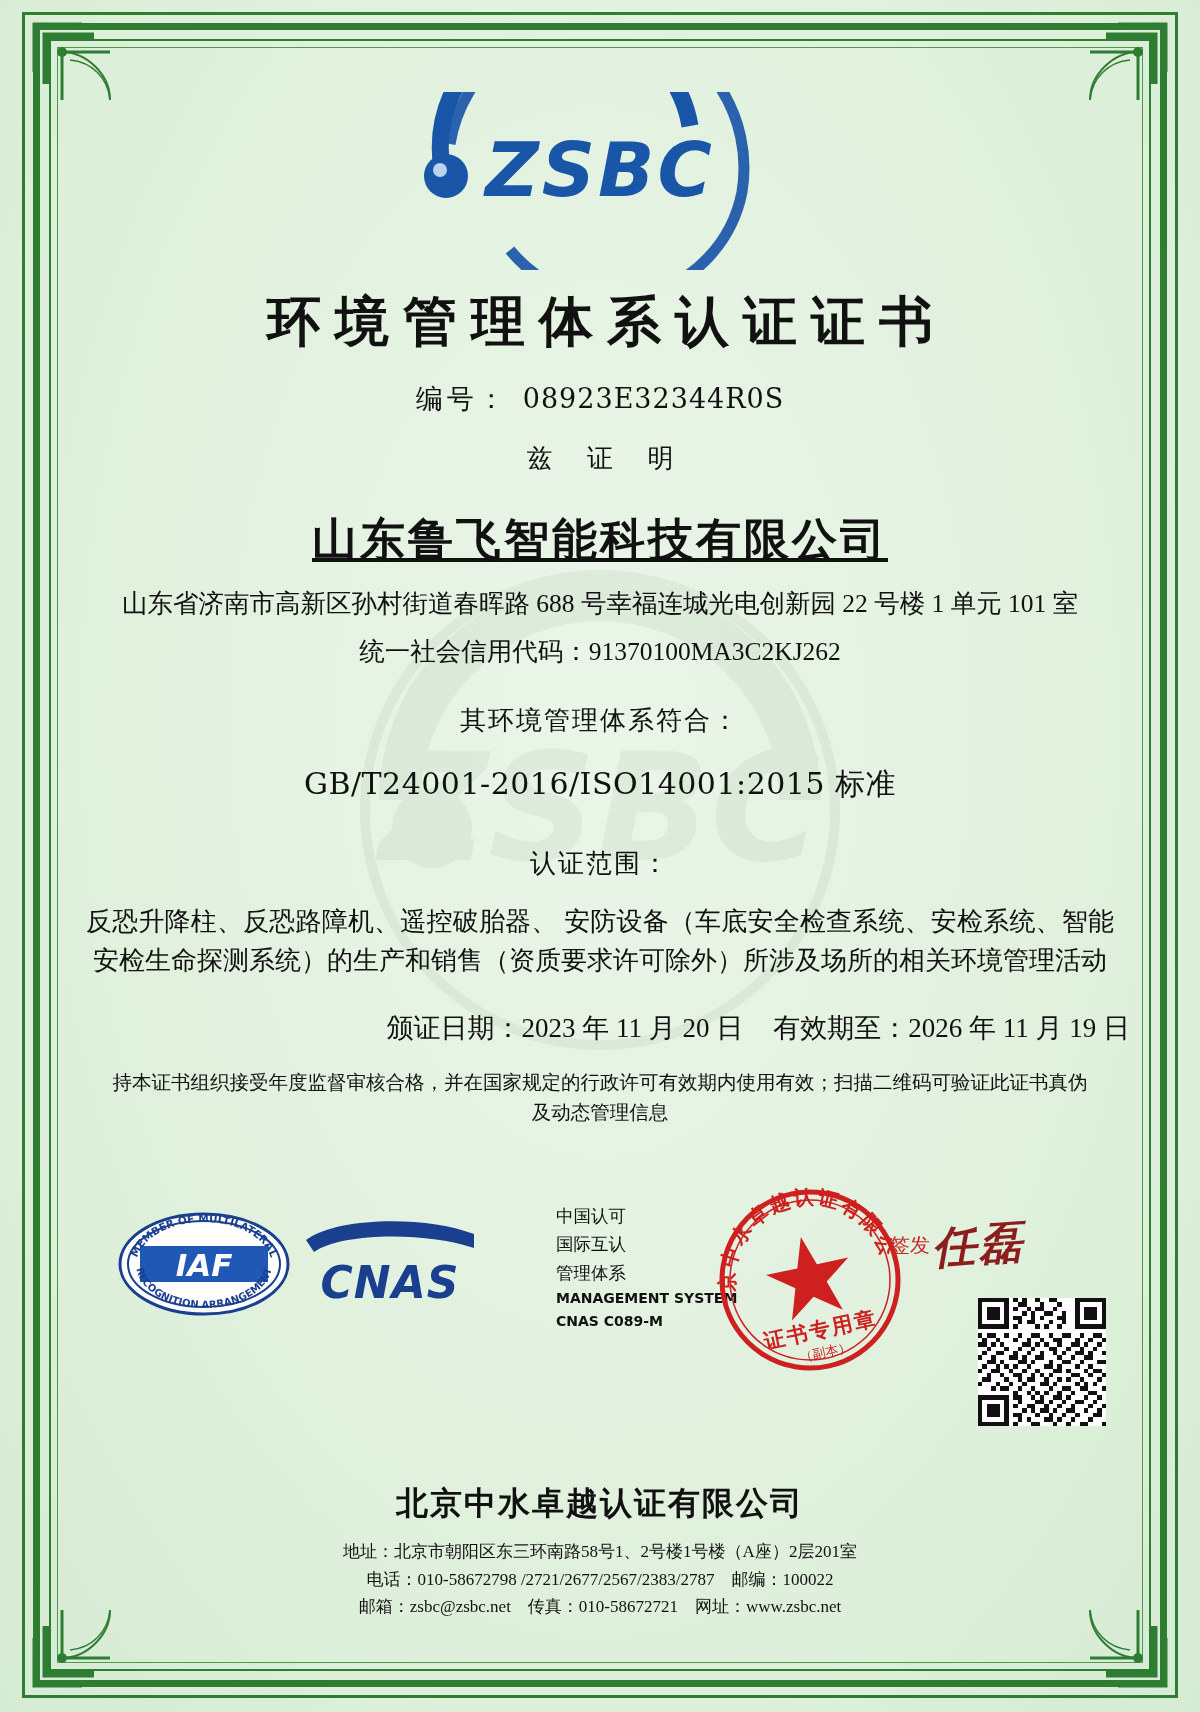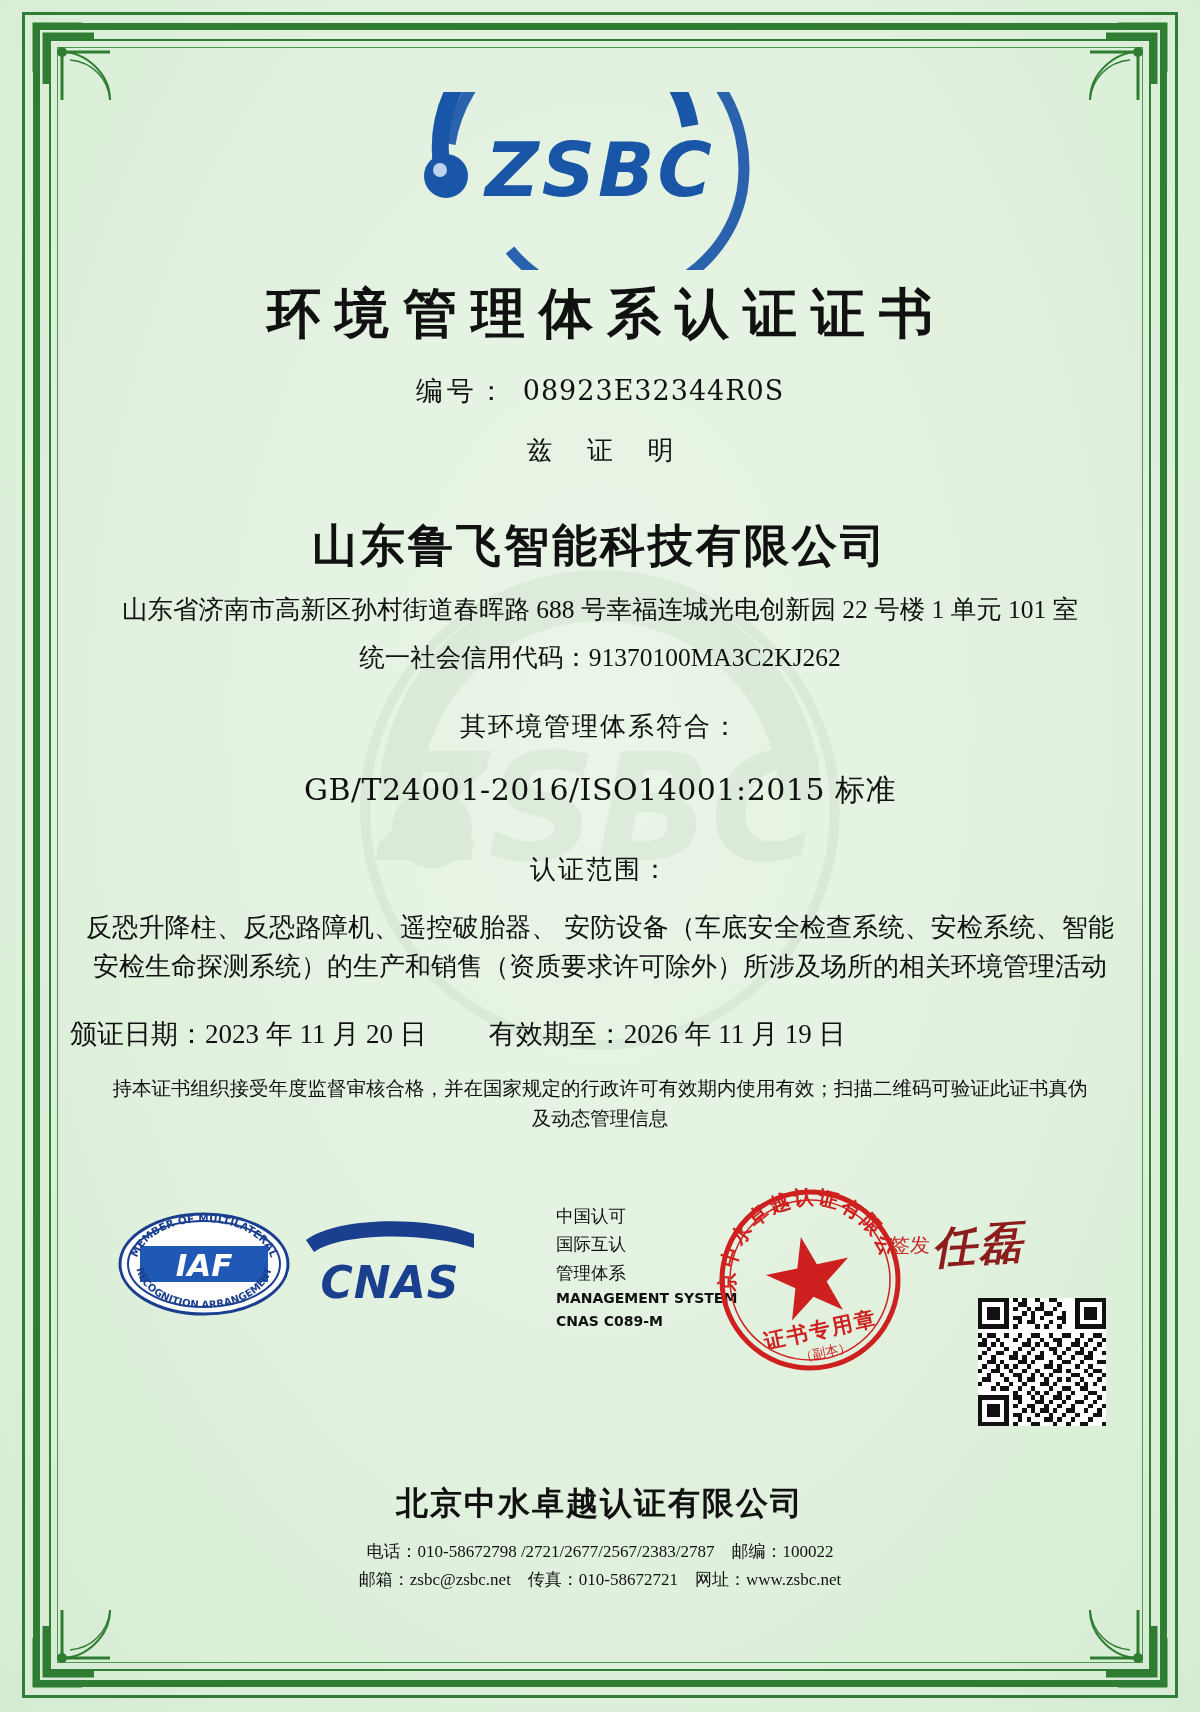--- a/index.html
+++ b/index.html
@@ -81,21 +81,21 @@
 
   .logo {
     margin-top: 32px;
     height: 178px;
     display: flex;
     align-items: center;
     justify-content: center;
   }
 
   .cert-title {
-    margin-top: 8px;
+    margin-top: 16px;
     font-size: 54px;
     font-weight: bold;
     letter-spacing: 14px;
     color: #111;
     font-family: "DejaVu Sans", "Liberation Sans", sans-serif;
     text-indent: 14px;
   }
 
   .cert-number {
     margin-top: 22px;
@@ -108,26 +108,27 @@
 
   .hereby {
     margin-top: 24px;
     font-size: 26px;
     letter-spacing: 14px;
     text-indent: 14px;
     color: #111;
   }
 
   .company {
-    margin-top: 48px;
+    margin-top: 34px;
     font-size: 45px;
     font-weight: bold;
     letter-spacing: 3px;
     color: #111;
     font-family: "DejaVu Sans", "Liberation Sans", sans-serif;
+    text-decoration: underline;
   }
 
   .address {
     margin-top: 16px;
     font-size: 25.5px;
     line-height: 1.42;
     color: #111;
     padding: 0 36px;
   }
 
@@ -168,22 +169,22 @@
     text-align: justify;
     text-align-last: center;
     padding: 0 16px;
   }
 
   .dates {
     margin-top: 30px;
     font-size: 27px;
     color: #111;
     display: flex;
-    justify-content: flex-start;
-    gap: 62px;
+    justify-content: flex-end;
+    gap: 30px;
   }
 
   .note {
     margin-top: 22px;
     font-size: 19.5px;
     line-height: 1.55;
     color: #111;
     padding: 0 36px;
   }
 
@@ -651,18 +652,19 @@
           <rect x="23" y="28" width="2" height="1"></rect>
             <rect x="28" y="28" width="1" height="1"></rect>
         </g>
       </svg>
     </div>
   </div>
 
   <div class="footer">
     <div class="issuer">北京中水卓越认证有限公司</div>
     <div class="footer-lines">
+      <div>地址：北京市朝阳区东三环南路58号1、2号楼1号楼（A座）2层201室</div>
       <div>电话：010-58672798 /2721/2677/2567/2383/2787　邮编：100022</div>
       <div>邮箱：zsbc@zsbc.net　传真：010-58672721　网址：www.zsbc.net</div>
     </div>
   </div>
 
 </div>
 
 </body></html>

